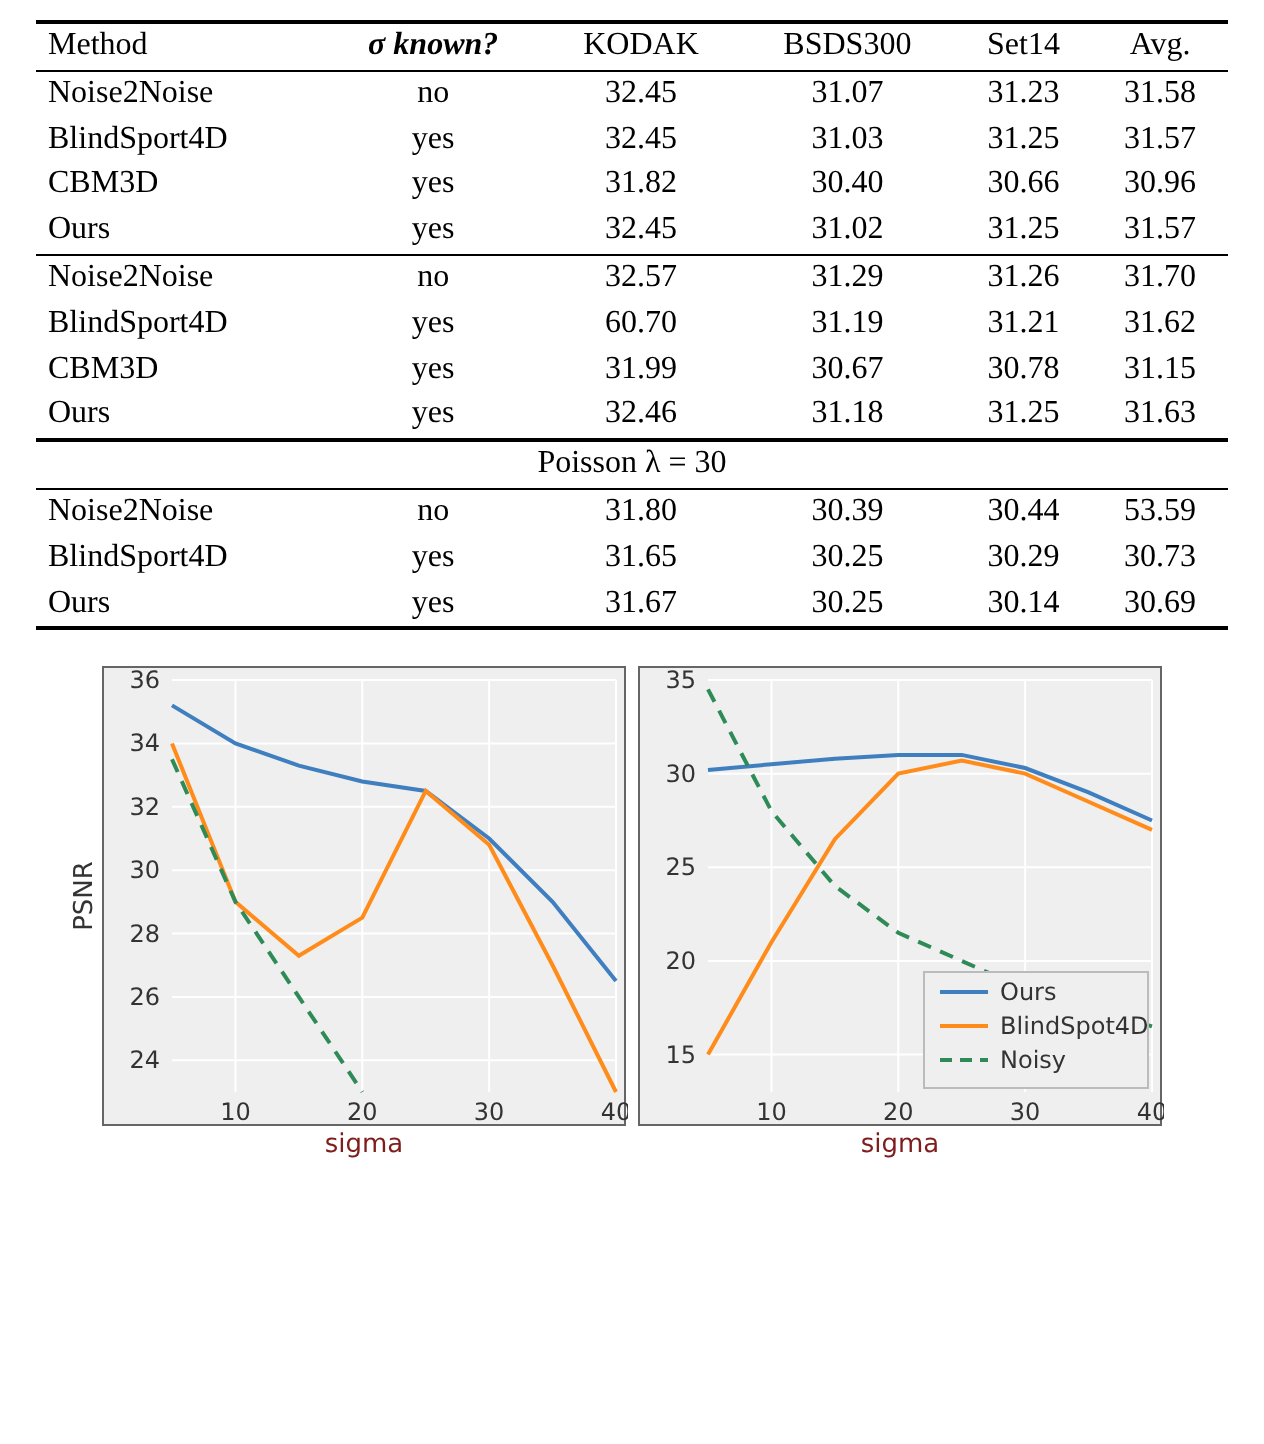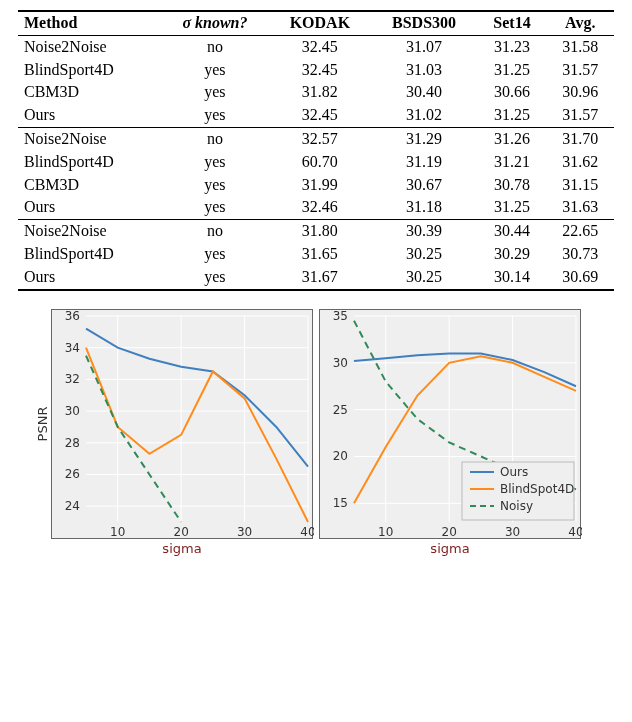--- a/index.html
+++ b/index.html
@@ -22,21 +22,21 @@
     line-height: 1.3;
   }
   th, td {
     padding: 1px 6px;
     text-align: center;
     font-weight: normal;
   }
   th:first-child, td:first-child {
     text-align: left;
   }
-  .hdr td { font-weight: bold; }
+  .hdr td { font-weight: normal; }
   .hdr td.sigcol { font-weight: bold; font-style: normal; }
   .tline-thick { border-top: 2px solid #000; }
   .bline-thick { border-bottom: 2px solid #000; }
   .tline { border-top: 1px solid #000; }
   .section td { text-align: center; }
   .section td div { display: inline-block; }
 
   
   .charts {
     display: flex;
@@ -151,27 +151,30 @@
     </tr>
     <tr>
       <td>Ours</td>
       <td>yes</td>
       <td>32.46</td>
       <td>31.18</td>
       <td>31.25</td>
       <td>31.63</td>
     </tr>
 
+    <tr class="section tline-thick">
+      <td colspan="6"><div>Poisson λ = 30</div></td>
+    </tr>
     <tr class="tline">
       <td>Noise2Noise</td>
       <td>no</td>
       <td>31.80</td>
       <td>30.39</td>
       <td>30.44</td>
-      <td>22.65</td>
+      <td>53.59</td>
     </tr>
     <tr>
       <td>BlindSport4D</td>
       <td>yes</td>
       <td>31.65</td>
       <td>30.25</td>
       <td>30.29</td>
       <td>30.73</td>
     </tr>
     <tr class="bline-thick">

